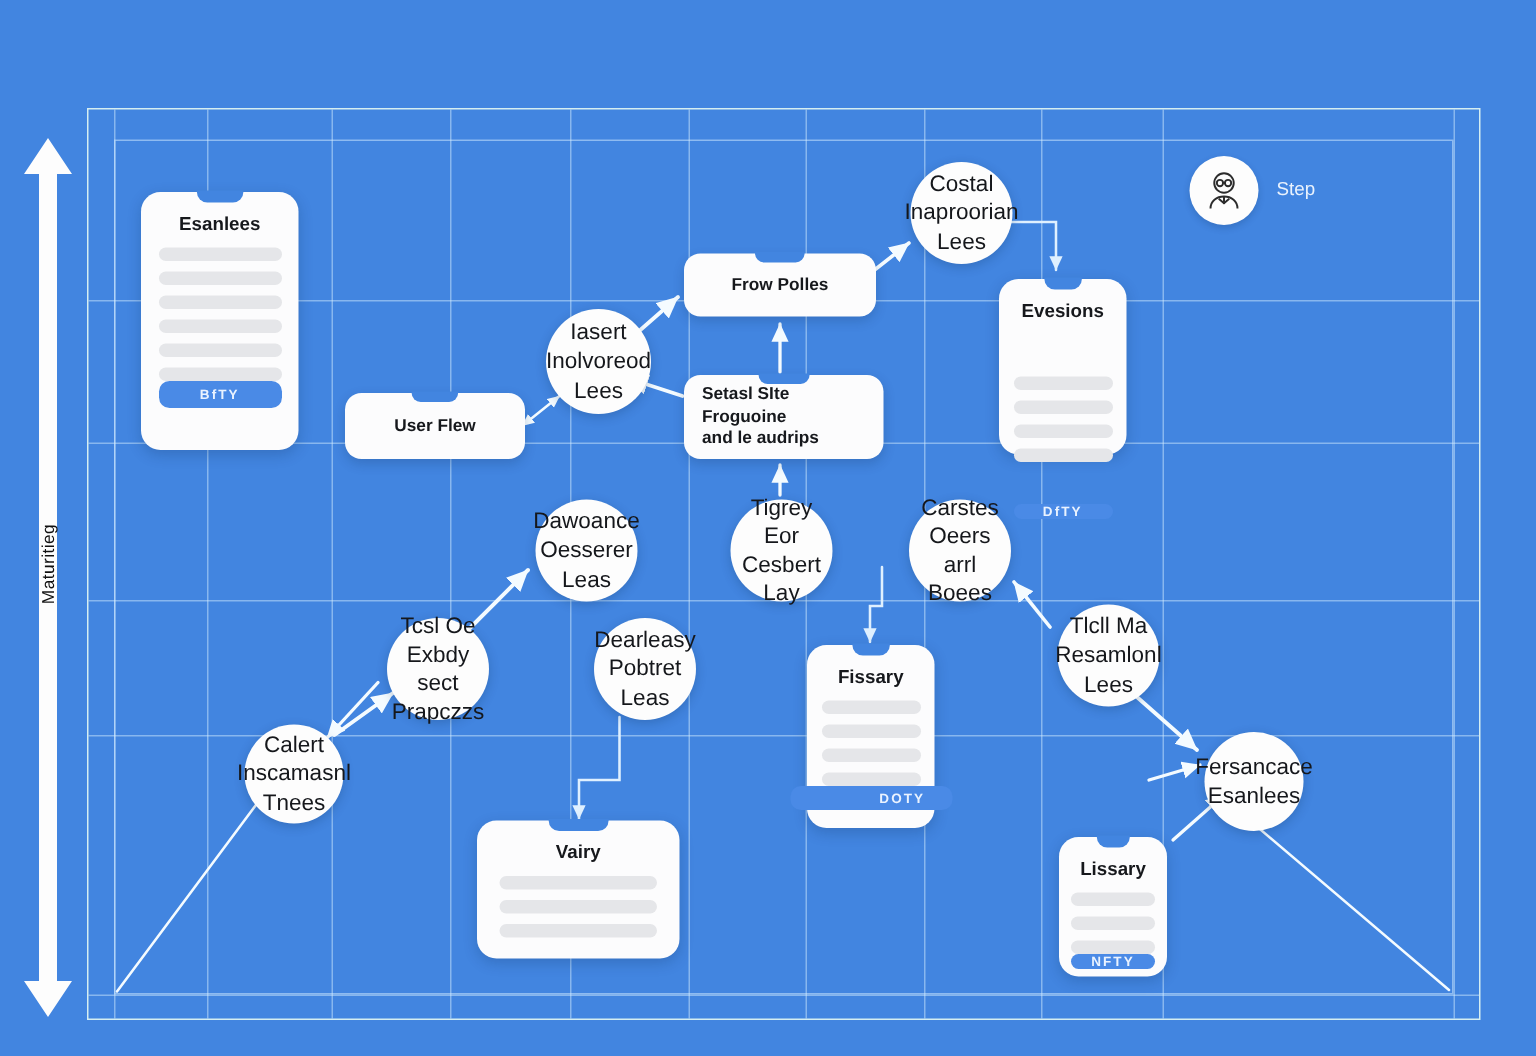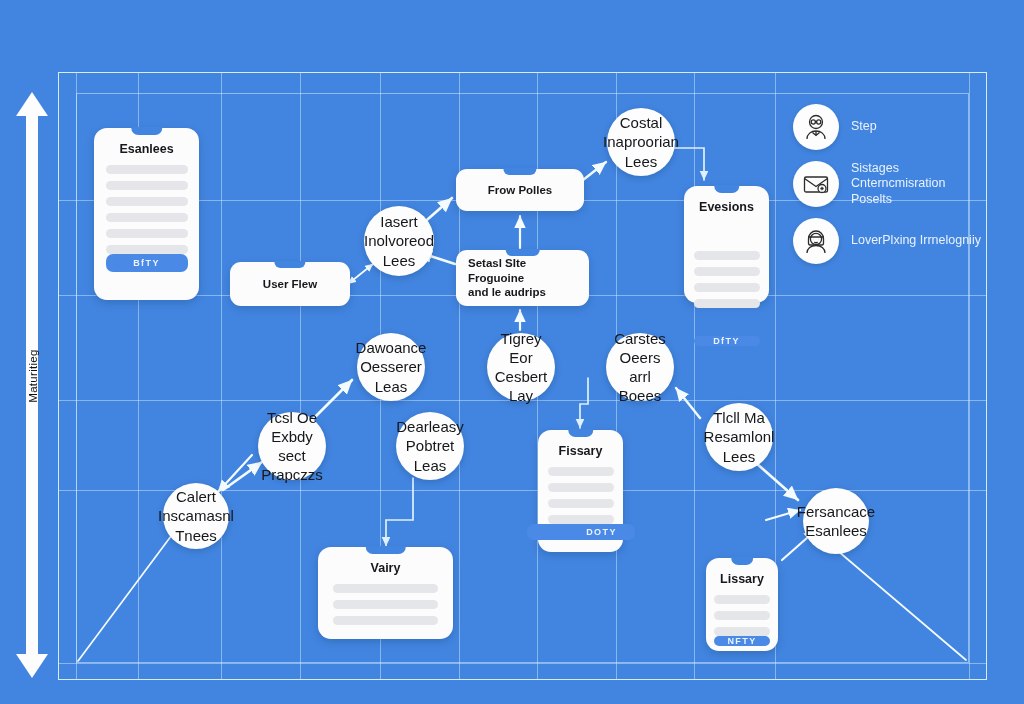--- a/index.html
+++ b/index.html
@@ -167,42 +167,20 @@
         <svg width="30" height="30" viewBox="0 0 30 30" fill="none" stroke="#2c2c2c" stroke-width="1.3">
           <circle cx="15" cy="10" r="6.5"></circle>
             <circle cx="12.3" cy="10" r="2.1"></circle>
             <circle cx="17.7" cy="10" r="2.1"></circle>
           <path d="M6 27c0-5 4-8 9-8s9 3 9 8"></path>
             <path d="M15 19v5M11.5 20.5l3.5 3 3.5-3"></path>
         </svg>
       </div>
       <div class="ltx">Step</div>
     </div>
-    <div class="lrow">
-      <div class="lic">
-        <svg width="30" height="30" viewBox="0 0 30 30" fill="none" stroke="#2c2c2c" stroke-width="1.3">
-          <rect x="3.5" y="8" width="23" height="15" rx="1.6"></rect>
-            <path d="M3.5 9.5 15 17.5 26.5 9.5"></path>
-          <circle cx="21" cy="19.5" r="4" fill="#fff"></circle>
-            <path d="M19.3 19.5h3.4M21 17.8v3.4"></path>
-        </svg>
-      </div>
-      <div class="ltx">Sistages Cnterncmisration Poselts</div>
-    </div>
-    <div class="lrow">
-      <div class="lic">
-        <svg width="30" height="30" viewBox="0 0 30 30" fill="none" stroke="#2c2c2c" stroke-width="1.3">
-          <path d="M7.5 13c0-4.7 3.3-8 7.5-8s7.5 3.3 7.5 8v4c0 1.3-.7 2-1.6 2H9.1C8.2 19 7.5 18.3 7.5 17z"></path>
-          <circle cx="15" cy="13" r="5.6"></circle>
-            <path d="M12.8 13.5h.1M17.2 13.5h.1M13.4 16c.9.8 2.3.8 3.2 0"></path>
-          <path d="M7.5 11h15M6 27c0-4.4 4-7.5 9-7.5s9 3.1 9 7.5"></path>
-        </svg>
-      </div>
-      <div class="ltx">LoverPlxing Irrnelogniiy</div>
-    </div>
   </div>
 
   <div id="pills">
       <div class="pill" style="left: 230px; top: 262px; width: 120px; height: 44px;">
         <span>User Flew</span>
       </div>
       <div class="pill" style="left: 456px; top: 169px; width: 128px; height: 42px;">
         <span>Frow Polles</span>
       </div>
       <div class="pill" style="left: 456px; top: 250px; width: 133px; height: 56px;">
@@ -247,21 +225,21 @@
         <div class="lines">
           <div class="ln" style="width: 82px;"></div>
           <div class="ln" style="width: 82px;"></div>
           <div class="ln" style="width: 82px;"></div>
           <div class="ln" style="width: 82px;"></div>
           <div class="ln" style="width: 82px;"></div>
           <div class="ln" style="width: 82px;"></div>
         </div>
         <div class="cbtn" style="width: 82px; height: 20px; margin-bottom: 28px;">BfTY</div>
       </div>
-      <div class="card" style="left: 684px; top: 186px; width: 85px; height: 117px; gap: 28px;">
+      <div class="card" style="left: 666px; top: 186px; width: 85px; height: 117px; gap: 28px;">
         <div class="ctitle">Evesions</div>
         <div class="lines">
           <div class="ln" style="width: 66px;"></div>
           <div class="ln" style="width: 66px;"></div>
           <div class="ln" style="width: 66px;"></div>
           <div class="ln" style="width: 66px;"></div>
         </div>
         <div class="cbtn" style="width: 66px; height: 16px; margin-bottom: 12px;">DfTY</div>
       </div>
       <div class="card" style="left: 318px; top: 547px; width: 135px; height: 92px;">

